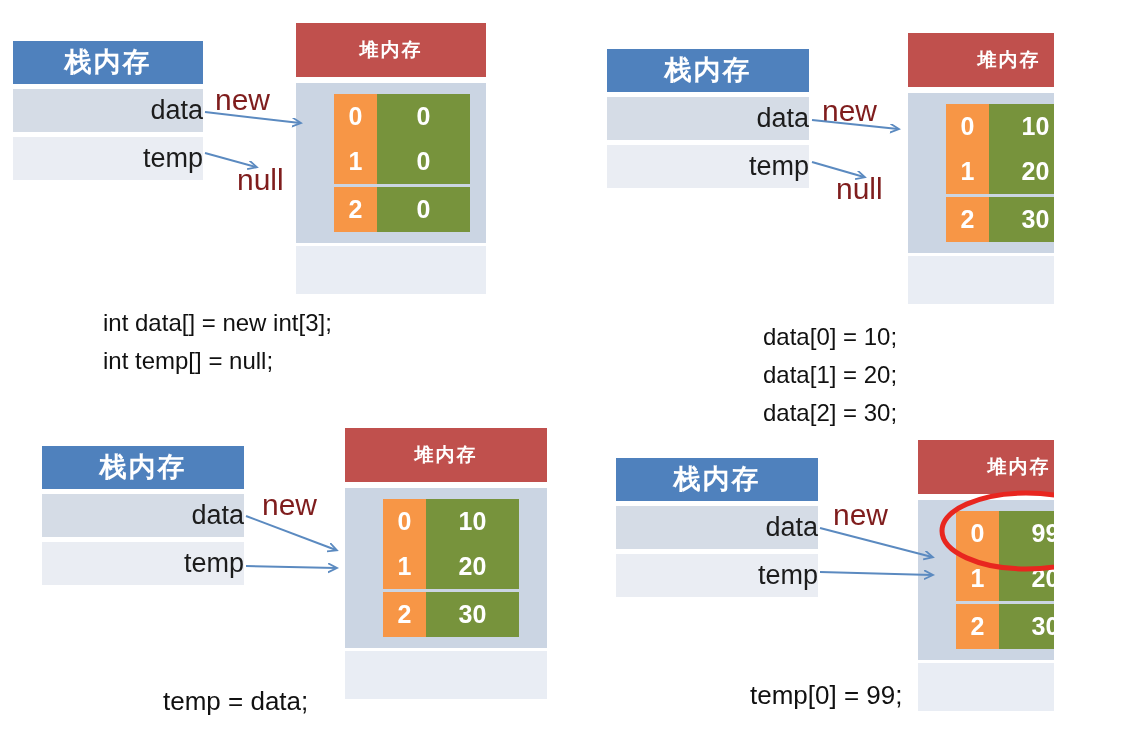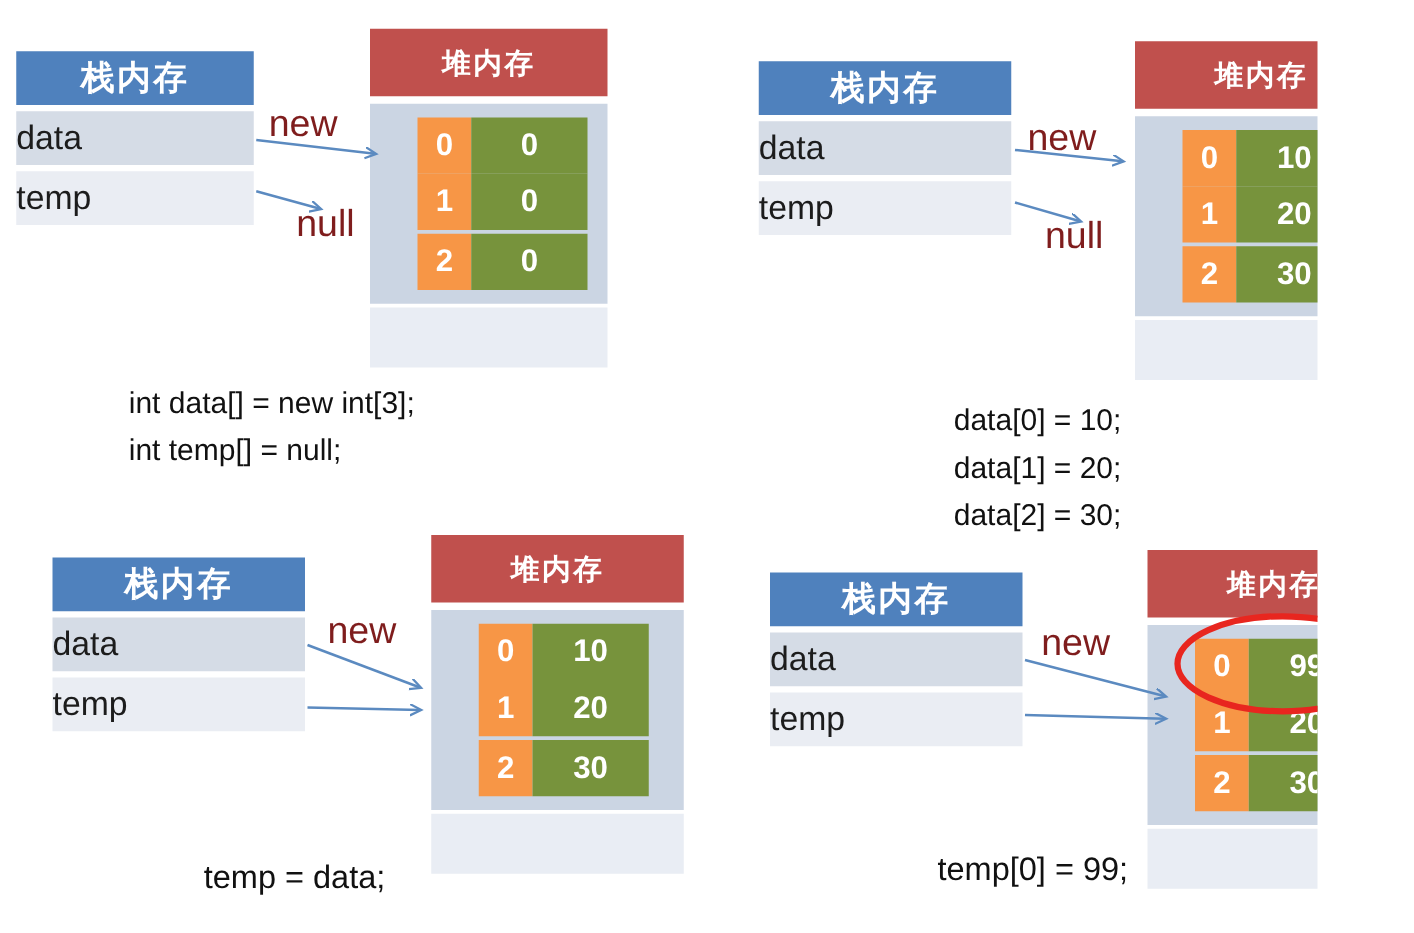--- a/index.html
+++ b/index.html
@@ -22,34 +22,34 @@
   .p2 .stack{left:0;top:16px;width:202px;}
   .p3 .stack{left:0;top:18px;width:202px;}
   .p4 .stack{left:0;top:18px;width:202px;}
   .stack-header{
     height:43px;background:#4f81bd;color:#ffffff;
     font-weight:bold;font-size:27px;line-height:43px;text-align:center;
     letter-spacing:2px;
   }
   .stack-row{
     height:43px;margin-top:5px;color:#1c1c1c;
-    font-size:27px;line-height:43px;text-align:left;font-weight:500;
+    font-size:27px;line-height:43px;text-align:right;font-weight:500;
   }
   .stack-row.r-data{background:#d5dce6;}
   .stack-row.r-temp{background:#eaedf3;}
 
   
   .heap{position:absolute;}
   .p1 .heap{left:283px;top:0;width:190px;}
   .p2 .heap{left:301px;top:0;width:202px;}
   .p3 .heap{left:303px;top:0;width:202px;}
   .p4 .heap{left:302px;top:0;width:202px;}
   .heap-header{
     height:54px;background:#c0504d;color:#ffffff;
-    font-weight:bold;font-size:23px;line-height:54px;text-align:center;
+    font-weight:bold;font-size:19px;line-height:54px;text-align:center;
     letter-spacing:2px;
   }
   .heap-body{
     margin-top:6px;height:160px;background:#cbd5e3;
     position:relative;
   }
   .heap-footer{margin-top:3px;height:48px;background:#e9edf4;}
   .array{position:absolute;left:38px;top:11px;}
   .cell{display:flex;}
   .cell.last{margin-top:3px;}

